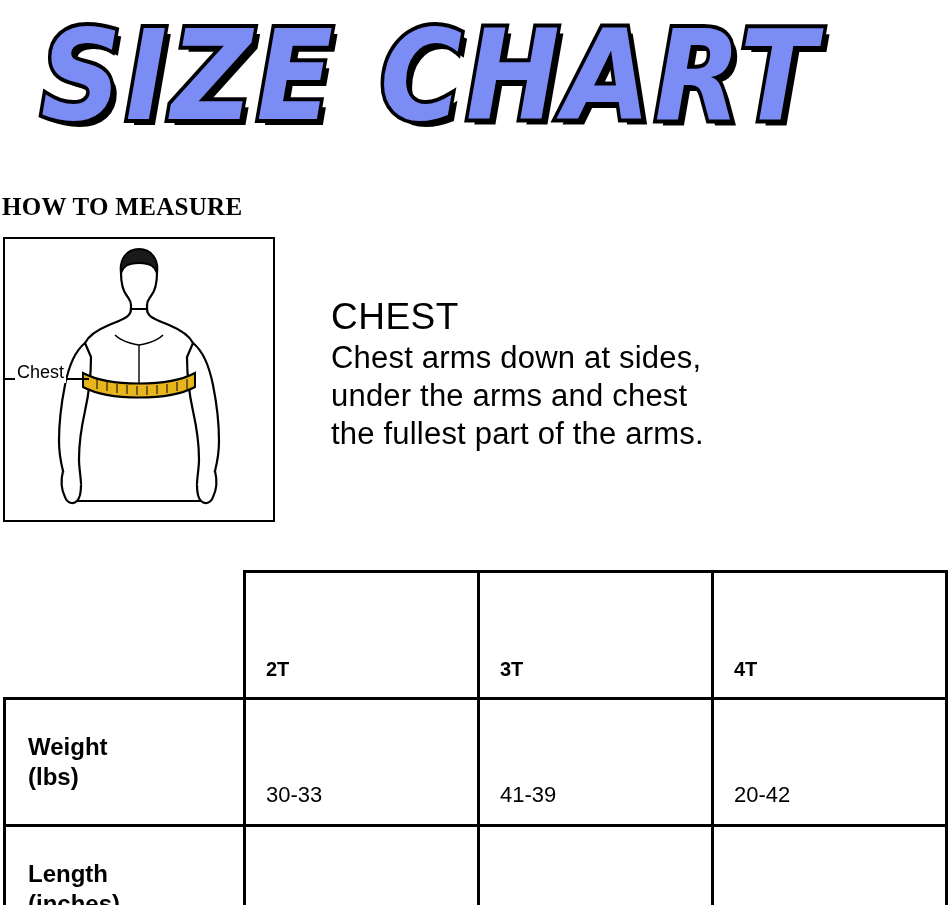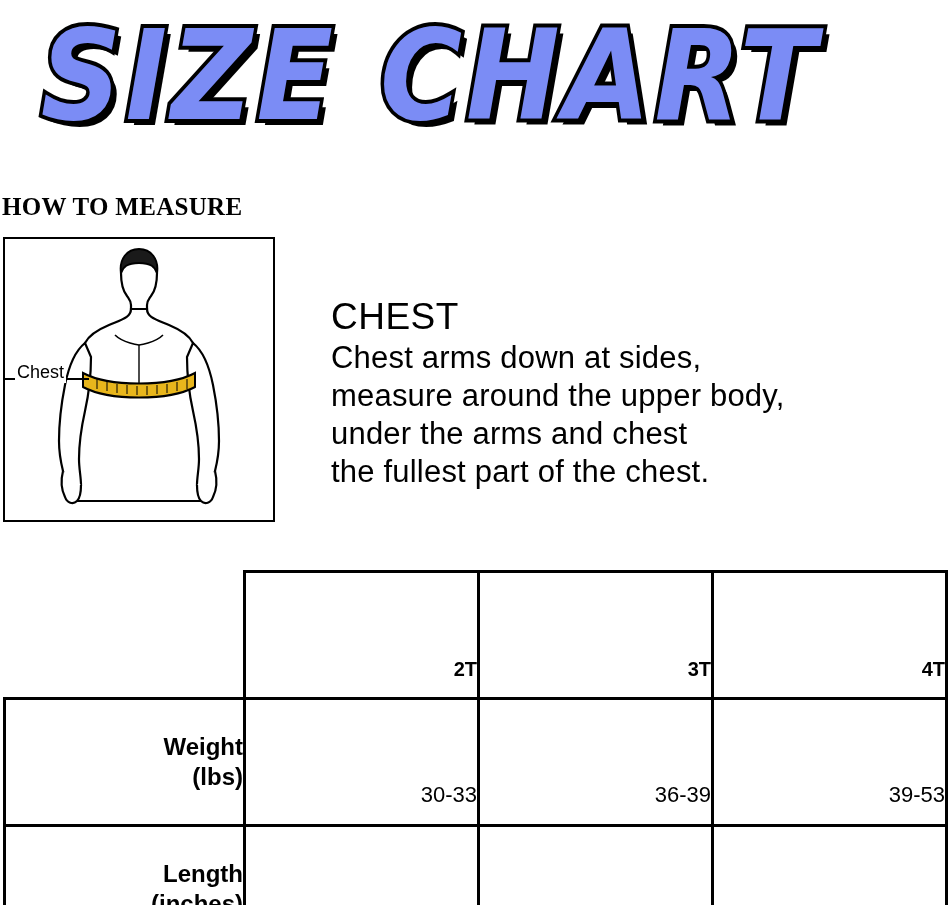--- a/index.html
+++ b/index.html
@@ -105,21 +105,20 @@
     border-collapse: collapse;
     table-layout: fixed;
   }
   .size-table td {
     border: 3px solid #000000;
     height: 108px;
     vertical-align: bottom;
     padding: 0 0 16px 20px;
     font-size: 22px;
     font-family: "Liberation Sans", sans-serif;
-    text-align: right;
   }
   .size-table td.blank-cell {
     border: none;
   }
   .size-table td.rowhead {
     font-weight: bold;
     font-size: 24px;
     vertical-align: middle;
     padding-bottom: 0;
     padding-left: 22px;
@@ -183,23 +182,22 @@
     </g>
 
     <line x1="0" y1="140" x2="84" y2="140" stroke="#000000" stroke-width="2"></line>
   </svg>
 </div>
 <div class="chest-label">Chest</div>
 
 <div class="desc">
   <div class="desc-title">CHEST</div>
   <div class="desc-line">Chest arms down at sides,</div>
-  <div class="desc-line">measure around the upper body,</div>
   <div class="desc-line">under the arms and chest</div>
-  <div class="desc-line">the fullest part of the chest.</div>
+  <div class="desc-line">the fullest part of the arms.</div>
 </div>
 
 <table class="size-table">
   <colgroup>
     <col class="col-label">
       <col class="col-size">
       <col class="col-size">
       <col class="col-size">
   </colgroup>
   <tbody>
@@ -208,22 +206,22 @@
       <td class="colhead">2T</td>
       <td class="colhead">3T</td>
       <td class="colhead">4T</td>
     </tr>
     <tr>
       <td class="rowhead">
         <div>Weight</div>
         <div>(lbs)</div>
       </td>
       <td>30-33</td>
-      <td>36-39</td>
-      <td>39-53</td>
+      <td>41-39</td>
+      <td>20-42</td>
     </tr>
     <tr>
       <td class="rowhead">
         <div>Length</div>
         <div>(inches)</div>
       </td>
       <td>32-36</td>
       <td>36-39</td>
       <td>39-42</td>
     </tr>

